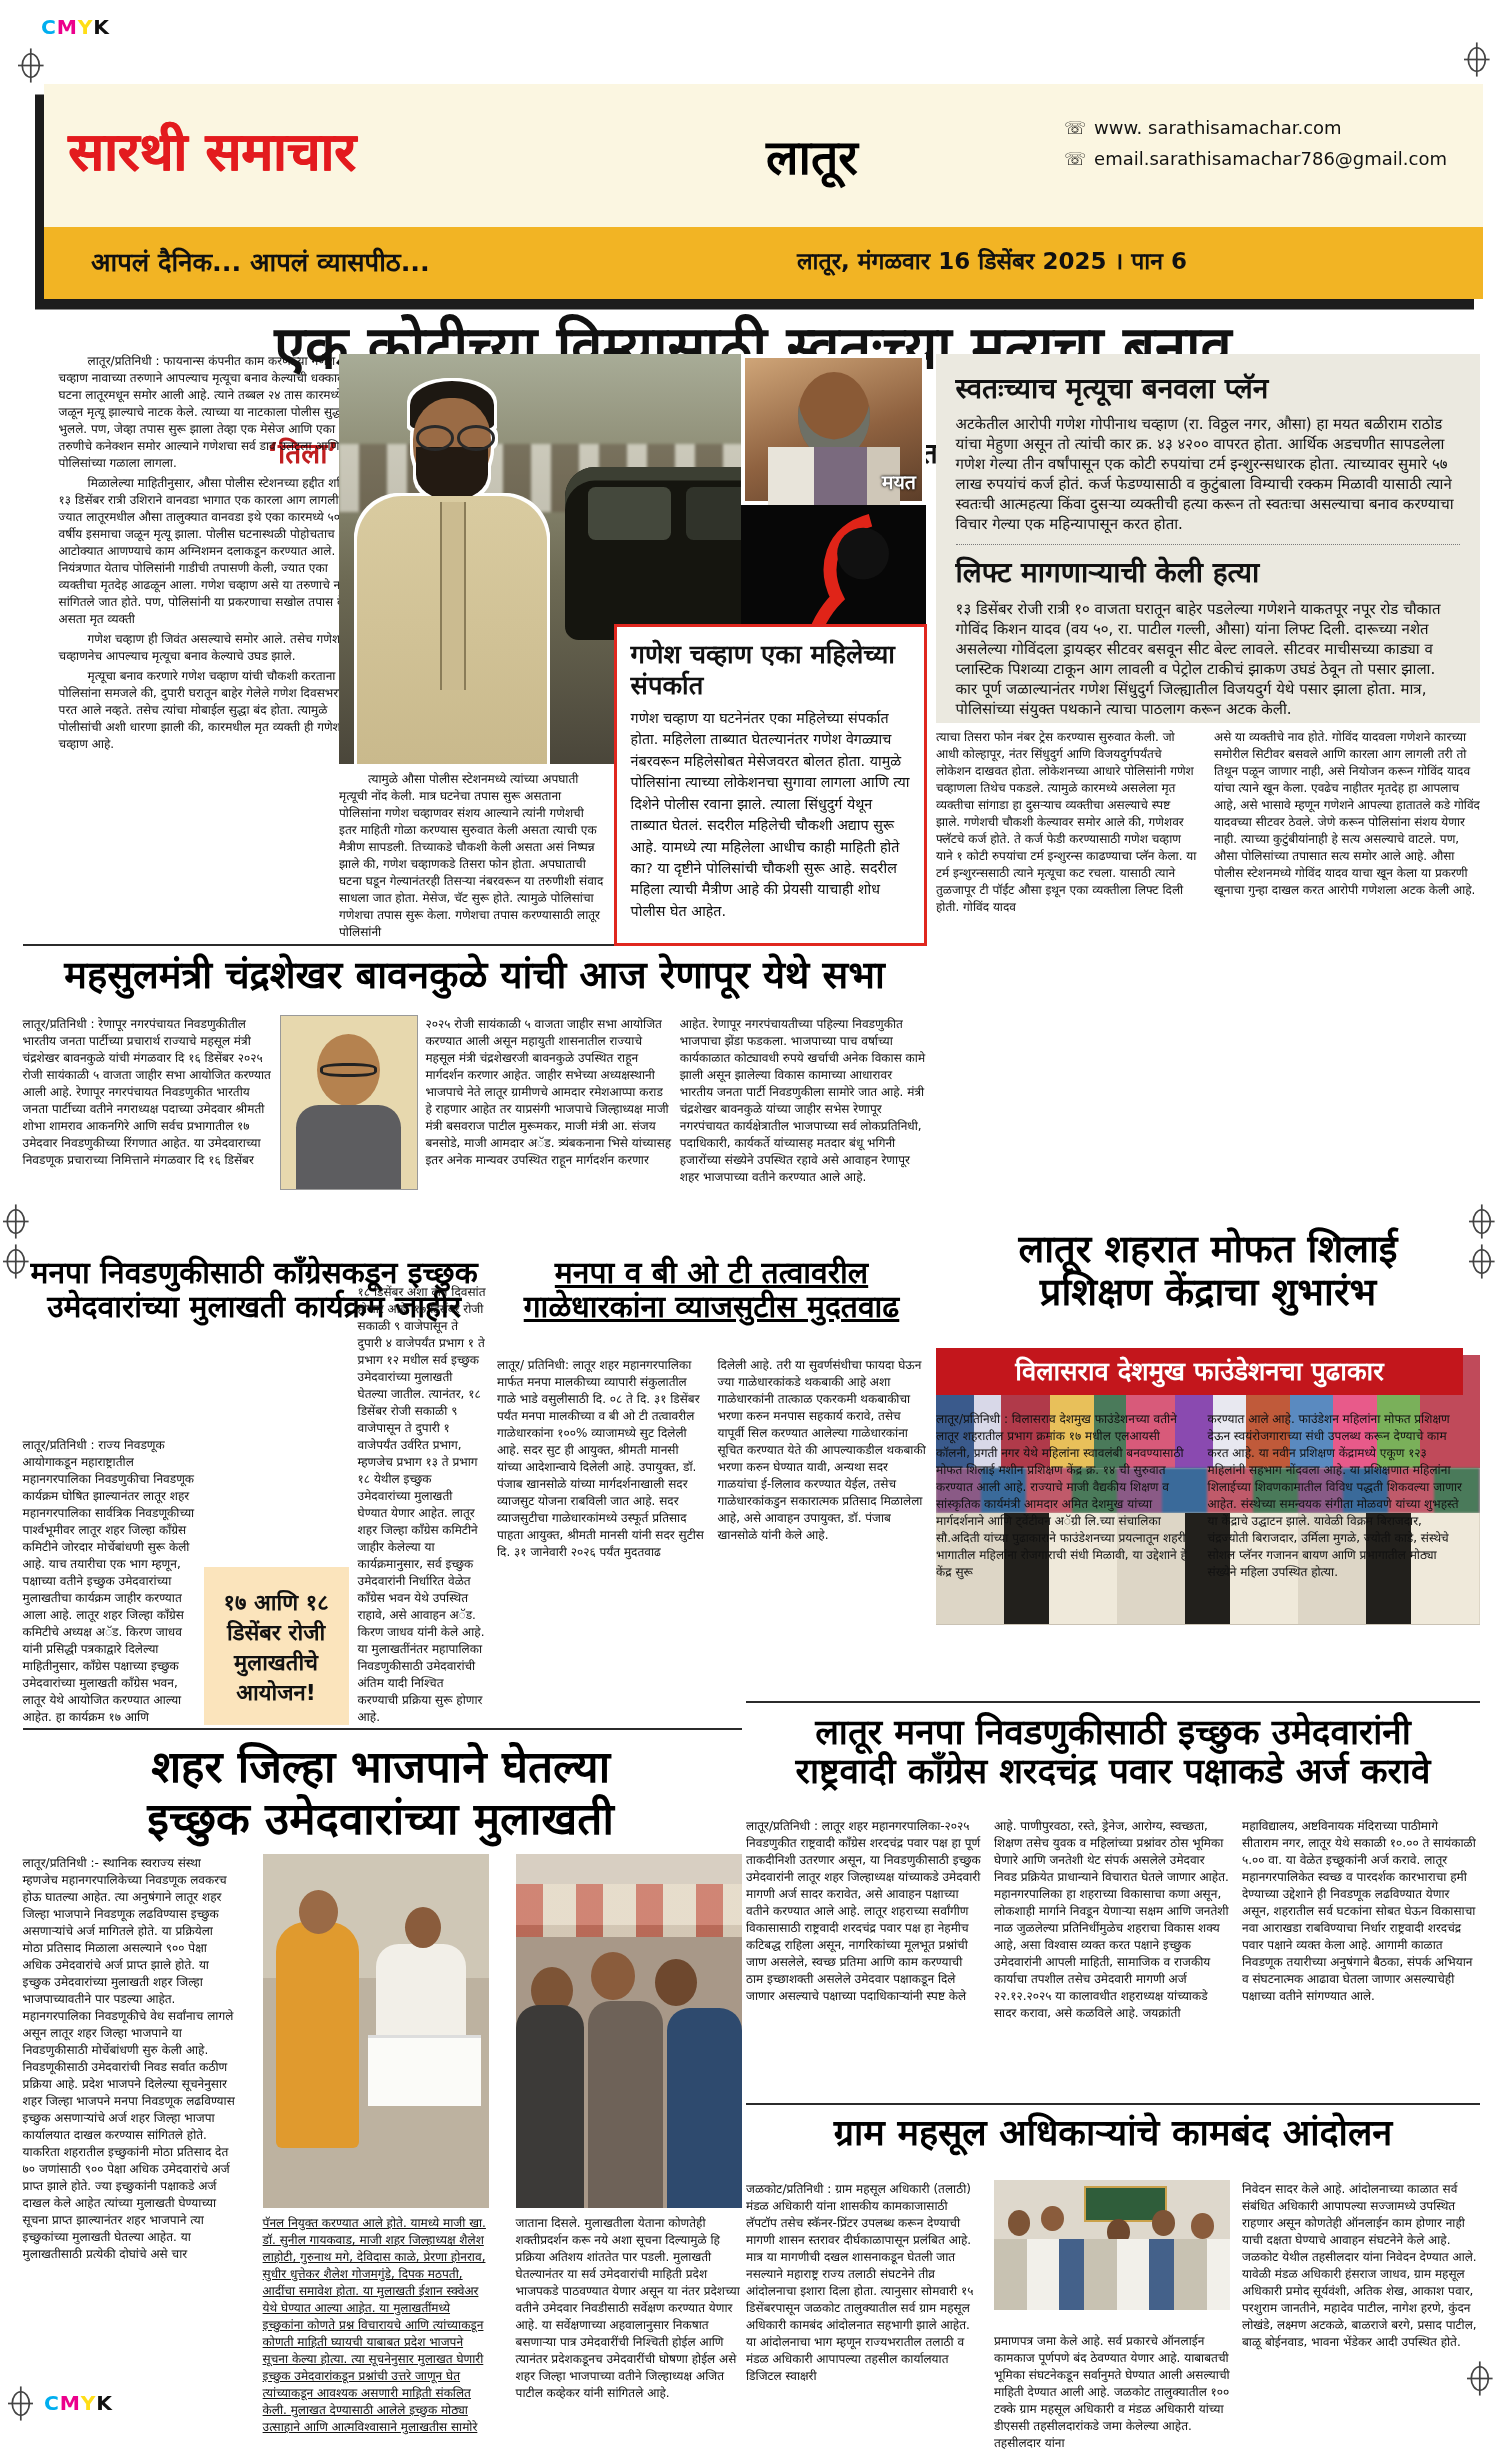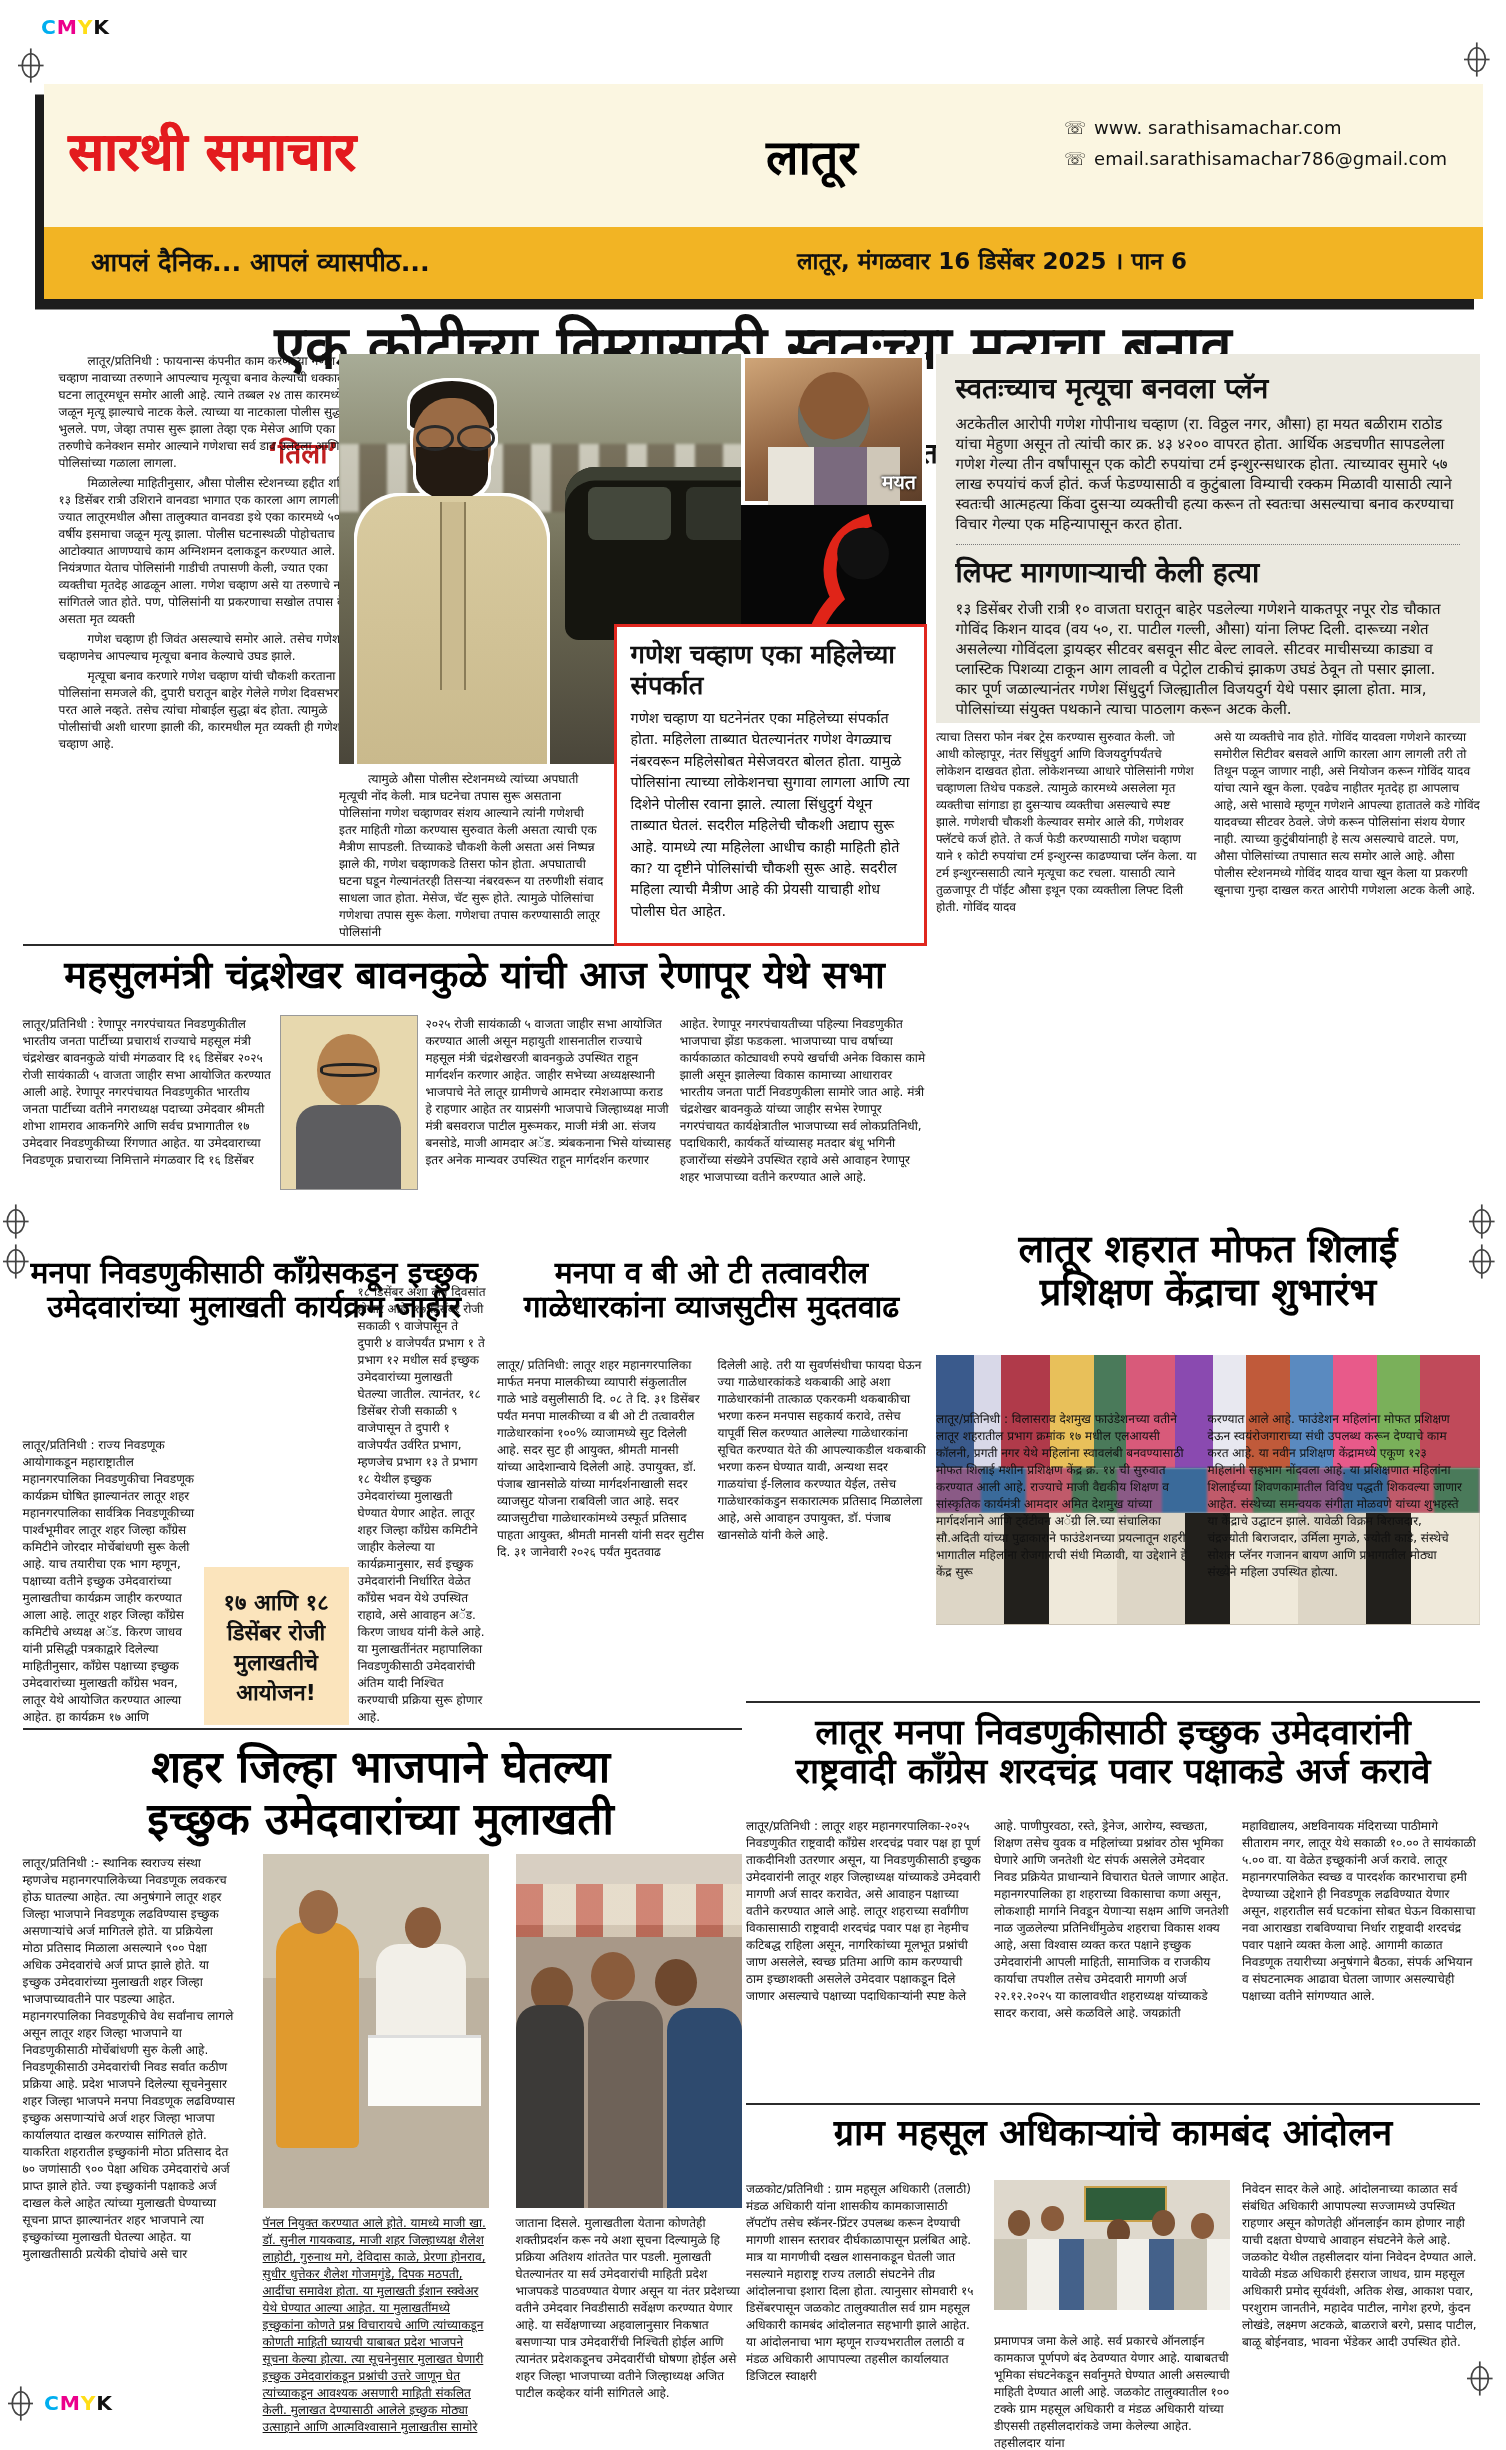--- a/index.html
+++ b/index.html
@@ -210,33 +210,34 @@
     <div class="nowrap">उमेदवारांच्या मुलाखती कार्यक्रम जाहीर</div>
   </div>
   <div class="abs" style="left:22.6px;top:1348px;width:463px;height:377px;display:flex;gap:9px;align-items:flex-end;">
     <div class="coltext" style="width:172px;">लातूर/प्रतिनिधी : राज्य निवडणूक आयोगाकडून महाराष्ट्रातील महानगरपालिका निवडणुकीचा निवडणूक कार्यक्रम घोषित झाल्यानंतर लातूर शहर महानगरपालिका सार्वत्रिक निवडणूकीच्या पार्श्वभूमीवर लातूर शहर जिल्हा काँग्रेस कमिटीने जोरदार मोर्चेबांधणी सुरू केली आहे. याच तयारीचा एक भाग म्हणून, पक्षाच्या वतीने इच्छुक उमेदवारांच्या मुलाखतीचा कार्यक्रम जाहीर करण्यात आला आहे. लातूर शहर जिल्हा काँग्रेस कमिटीचे अध्यक्ष अॅड. किरण जाधव यांनी प्रसिद्धी पत्रकाद्वारे दिलेल्या माहितीनुसार, काँग्रेस पक्षाच्या इच्छुक उमेदवारांच्या मुलाखती काँग्रेस भवन, लातूर येथे आयोजित करण्यात आल्या आहेत. हा कार्यक्रम १७ आणि</div>
     <div style="width:145px;flex:none;display:flex;align-items:center;">
       <div class="ybox" style="width:100%;height:158px;">१७ आणि १८ डिसेंबर रोजी मुलाखतीचे आयोजन!</div>
     </div>
     <div class="coltext" style="width:128px;">१८ डिसेंबर अशा दोन दिवसांत होणार आहे. १७ डिसेंबर रोजी सकाळी ९ वाजेपासून ते दुपारी ४ वाजेपर्यंत प्रभाग १ ते प्रभाग १२ मधील सर्व इच्छुक उमेदवारांच्या मुलाखती घेतल्या जातील. त्यानंतर, १८ डिसेंबर रोजी सकाळी ९ वाजेपासून ते दुपारी १ वाजेपर्यंत उर्वरित प्रभाग, म्हणजेच प्रभाग १३ ते प्रभाग १८ येथील इच्छुक उमेदवारांच्या मुलाखती घेण्यात येणार आहेत. लातूर शहर जिल्हा काँग्रेस कमिटीने जाहीर केलेल्या या कार्यक्रमानुसार, सर्व इच्छुक उमेदवारांनी निर्धारित वेळेत काँग्रेस भवन येथे उपस्थित राहावे, असे आवाहन अॅड. किरण जाधव यांनी केले आहे. या मुलाखतींनंतर महापालिका निवडणुकीसाठी उमेदवारांची अंतिम यादी निश्चित करण्याची प्रक्रिया सुरू होणार आहे.</div>
   </div>
 
-  <div class="abs sec-head" style="left:497px;top:1256px;width:429px;font-size:30px;">
+  <div class="abs sec-head" style="left:497px;top:1256px;width:429px;font-size:30px;text-decoration:underline;">
     <div class="nowrap">मनपा व बी ओ टी तत्वावरील</div>
     <div class="nowrap">गाळेधारकांना व्याजसुटीस मुदतवाढ</div>
   </div>
   <div class="abs" style="left:497px;top:1356px;width:429px;height:368px;display:flex;gap:12px;">
     <div class="coltext" style="width:209px;">लातूर/ प्रतिनिधी: लातूर शहर महानगरपालिका मार्फत मनपा मालकीच्या व्यापारी संकुलातील गाळे भाडे वसुलीसाठी दि. ०८ ते दि. ३१ डिसेंबर पर्यंत मनपा मालकीच्या व बी ओ टी तत्वावरील गाळेधारकांना १००% व्याजामध्ये सुट दिलेली आहे. सदर सुट ही आयुक्त, श्रीमती मानसी यांच्या आदेशान्वाये दिलेली आहे. उपायुक्त, डॉ. पंजाब खानसोळे यांच्या मार्गदर्शनाखाली सदर व्याजसुट योजना राबविली जात आहे. सदर व्याजसुटीचा गाळेधारकांमध्ये उस्फूर्त प्रतिसाद पाहता आयुक्त, श्रीमती मानसी यांनी सदर सुटीस दि. ३१ जानेवारी २०२६ पर्यंत मुदतवाढ</div>
     <div class="coltext" style="width:209px;">दिलेली आहे. तरी या सुवर्णसंधीचा फायदा घेऊन ज्या गाळेधारकांकडे थकबाकी आहे अशा गाळेधारकांनी तात्काळ एकरकमी थकबाकीचा भरणा करुन मनपास सहकार्य करावे, तसेच यापूर्वी सिल करण्यात आलेल्या गाळेधारकांना सूचित करण्यात येते की आपल्याकडील थकबाकी भरणा करुन घेण्यात यावी, अन्यथा सदर गाळयांचा ई-लिलाव करण्यात येईल, तसेच गाळेधारकांकडुन सकारात्मक प्रतिसाद मिळालेला आहे, असे आवाहन उपायुक्त, डॉ. पंजाब खानसोळे यांनी केले आहे.</div>
   </div>
 
   <div class="abs sec-head" style="left:936px;top:1228px;width:544px;font-size:38px;">
     <div class="nowrap">लातूर शहरात मोफत शिलाई</div>
     <div class="nowrap">प्रशिक्षण केंद्राचा शुभारंभ</div>
   </div>
+  <div class="abs banner" style="left:936px;top:1348px;width:527px;height:47px;font-size:25.6px;line-height:47px;">विलासराव देशमुख फाउंडेशनचा पुढाकार</div>
   <div class="abs" style="left:936px;top:1410px;width:527px;height:290px;display:flex;gap:16.6px;">
     <div class="coltext" style="width:255px;">लातूर/प्रतिनिधी : विलासराव देशमुख फाउंडेशनच्या वतीने लातूर शहरातील प्रभाग क्रमांक १७ मधील एलआयसी कॉलनी, प्रगती नगर येथे महिलांना स्वावलंबी बनवण्यासाठी मोफत शिलाई मशीन प्रशिक्षण केंद्र क्र. १४ ची सुरुवात करण्यात आली आहे. राज्याचे माजी वैद्यकीय शिक्षण व सांस्कृतिक कार्यमंत्री आमदार अमित देशमुख यांच्या मार्गदर्शनाने आणि ट्वेंटीवन अॅग्री लि.च्या संचालिका सौ.अदिती यांच्या पुढाकाराने फाउंडेशनच्या प्रयत्नातून शहरी भागातील महिलांना रोजगाराची संधी मिळावी, या उद्देशाने हे केंद्र सुरू</div>
     <div class="coltext" style="width:255px;">करण्यात आले आहे. फाउंडेशन महिलांना मोफत प्रशिक्षण देऊन स्वयंरोजगाराच्या संधी उपलब्ध करून देण्याचे काम करत आहे. या नवीन प्रशिक्षण केंद्रामध्ये एकूण १२३ महिलांनी सहभाग नोंदवला आहे. या प्रशिक्षणात महिलांना शिलाईच्या शिवणकामातील विविध पद्धती शिकवल्या जाणार आहेत. संस्थेच्या समन्वयक संगीता मोळवणे यांच्या शुभहस्ते या केंद्राचे उद्घाटन झाले. यावेळी विक्रम बिराजदार, चंद्रज्योती बिराजदार, उर्मिला मुगळे, ज्योती काडे, संस्थेचे सोशल प्लॅनर गजानन बायण आणि प्रभागातील मोठ्या संख्येने महिला उपस्थित होत्या.</div>
   </div>
 
   <div class="rule" style="left:22.6px;top:1728px;width:719px;"></div>
   <div class="rule" style="left:746px;top:1701px;width:734px;"></div>
 
   <div class="abs sec-head" style="left:22.6px;top:1741px;width:716px;font-size:44px;line-height:1.18;">
     <div class="nowrap">शहर जिल्हा भाजपाने घेतल्या</div>

